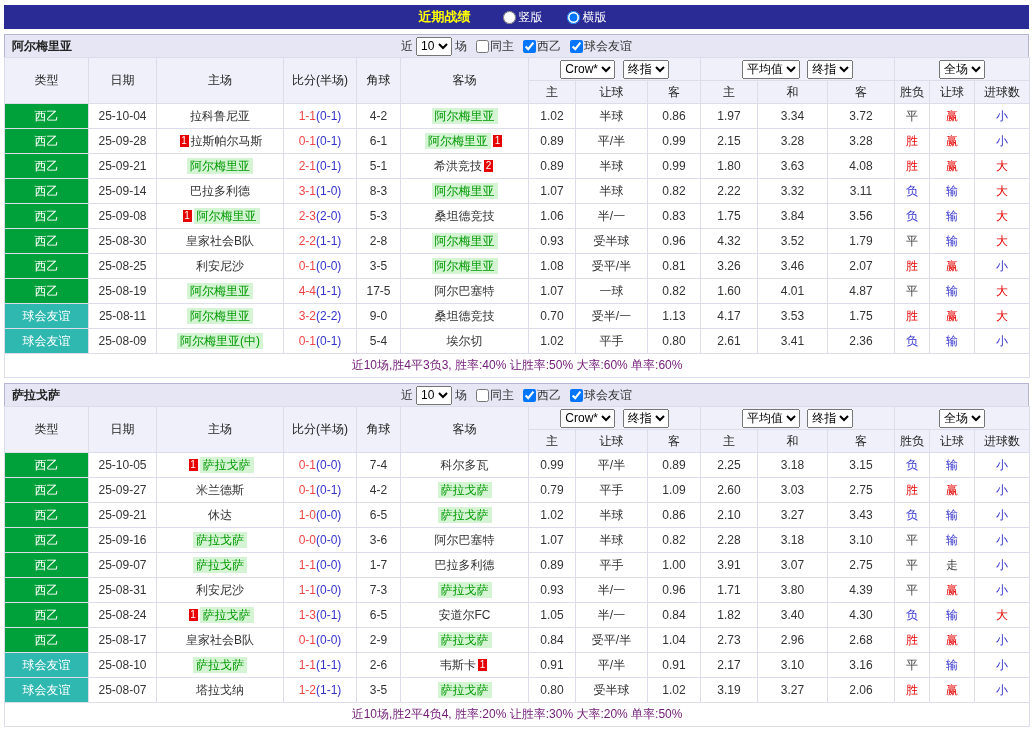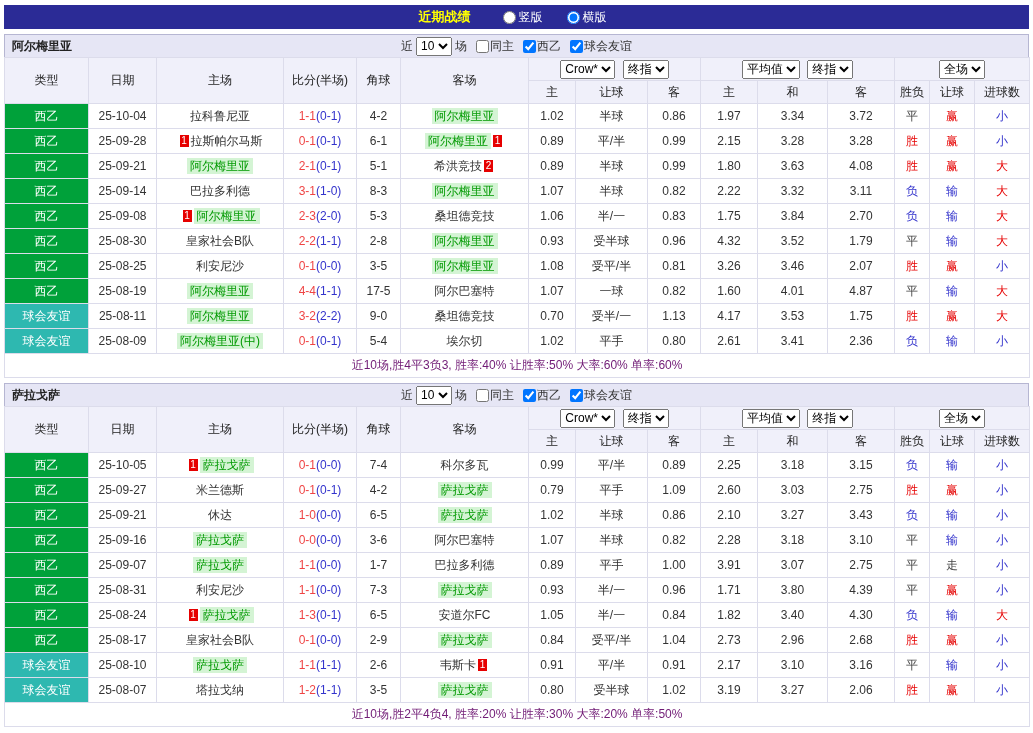--- a/index.html
+++ b/index.html
@@ -222,21 +222,21 @@
             <td>25-09-08</td>
             <td><span class="card">1</span><span class="tn hl">阿尔梅里亚</span></td>
             <td><span class="ft">2-3</span><span class="ht">(2-0)</span></td>
             <td>5-3</td>
             <td><span class="tn">桑坦德竞技</span></td>
             <td>1.06</td>
             <td>半/一</td>
             <td>0.83</td>
             <td>1.75</td>
             <td>3.84</td>
-            <td>2.70</td>
+            <td>3.56</td>
             <td class="t-blue">负</td>
             <td class="t-blue">输</td>
             <td class="t-red">大</td>
           </tr>
           <tr>
             <td class="type league">西乙</td>
             <td>25-08-30</td>
             <td><span class="tn">皇家社会B队</span></td>
             <td><span class="ft">2-2</span><span class="ht">(1-1)</span></td>
             <td>2-8</td>

